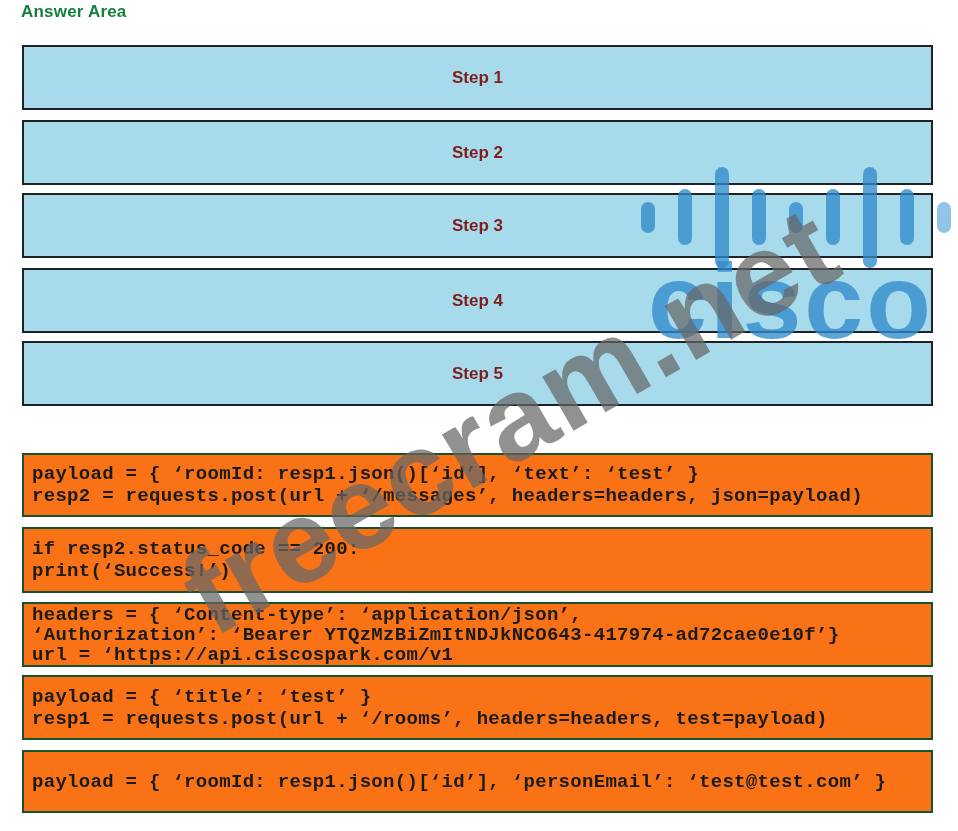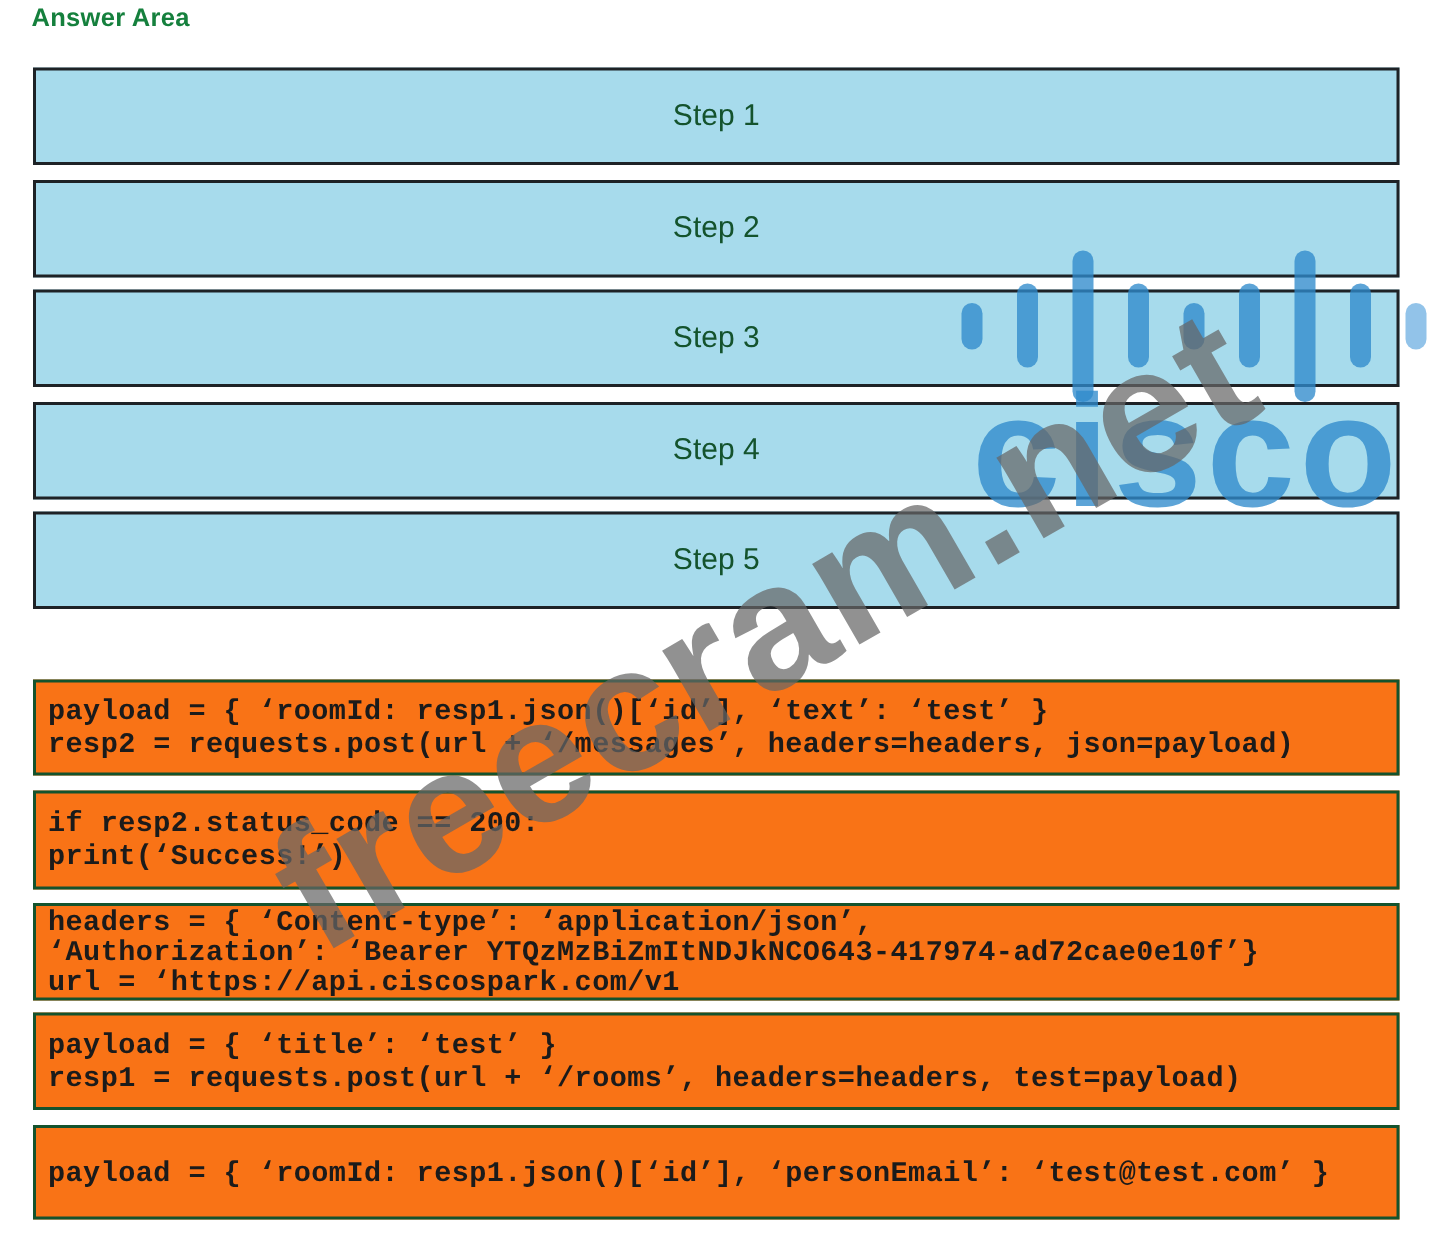--- a/index.html
+++ b/index.html
@@ -30,22 +30,23 @@
     left: 22px;
     width: 911px;
     height: 65px;
     background: #a7dbec;
     border: 2px solid #1e2226;
     display: flex;
     align-items: center;
     justify-content: center;
   }
   .step-slot .step-label {
-    font-size: 20px;
-    color: #14532d;
+    font-size: 17px;
+    color: #7f1d1d;
+    font-weight: bold;
   }
   .slot-1 { top: 45px; }
   .slot-2 { top: 120px; }
   .slot-3 { top: 193px; }
   .slot-4 { top: 268px; }
   .slot-5 { top: 341px; }
 
   
   .code-box {
     position: absolute;

